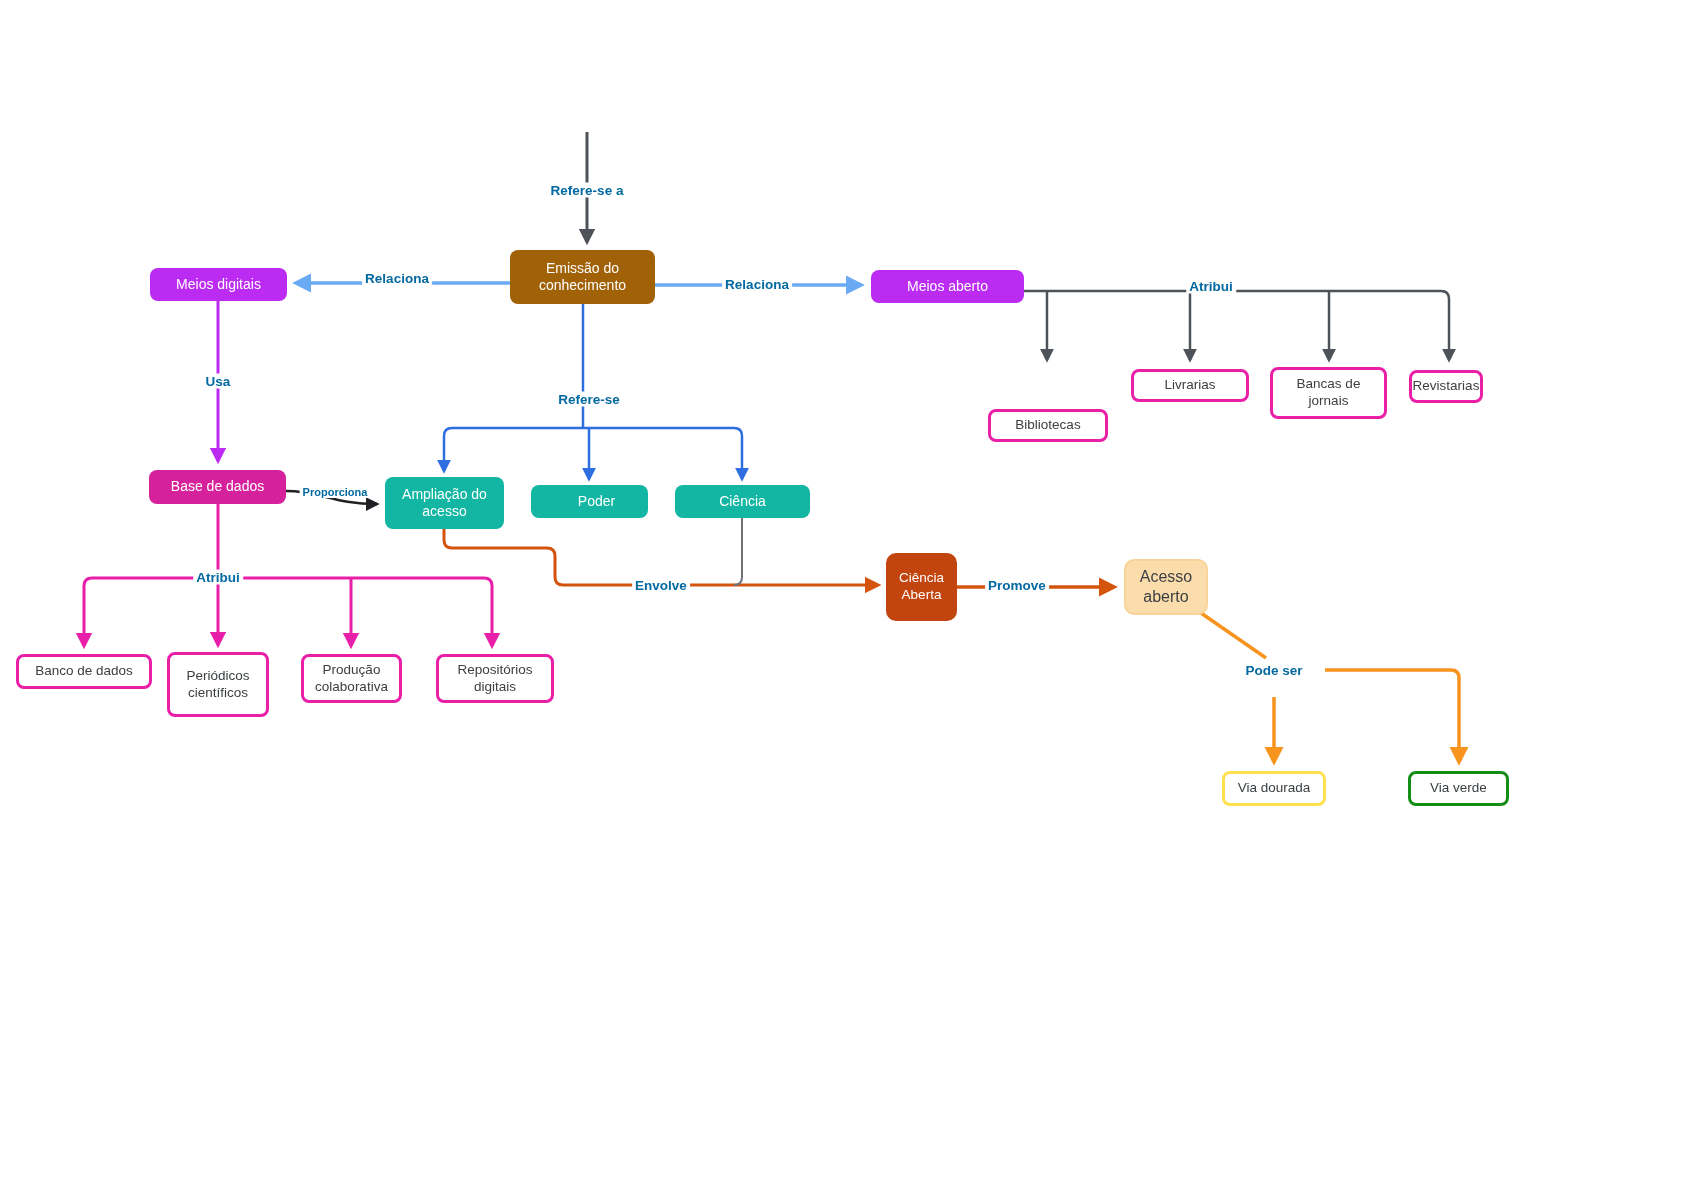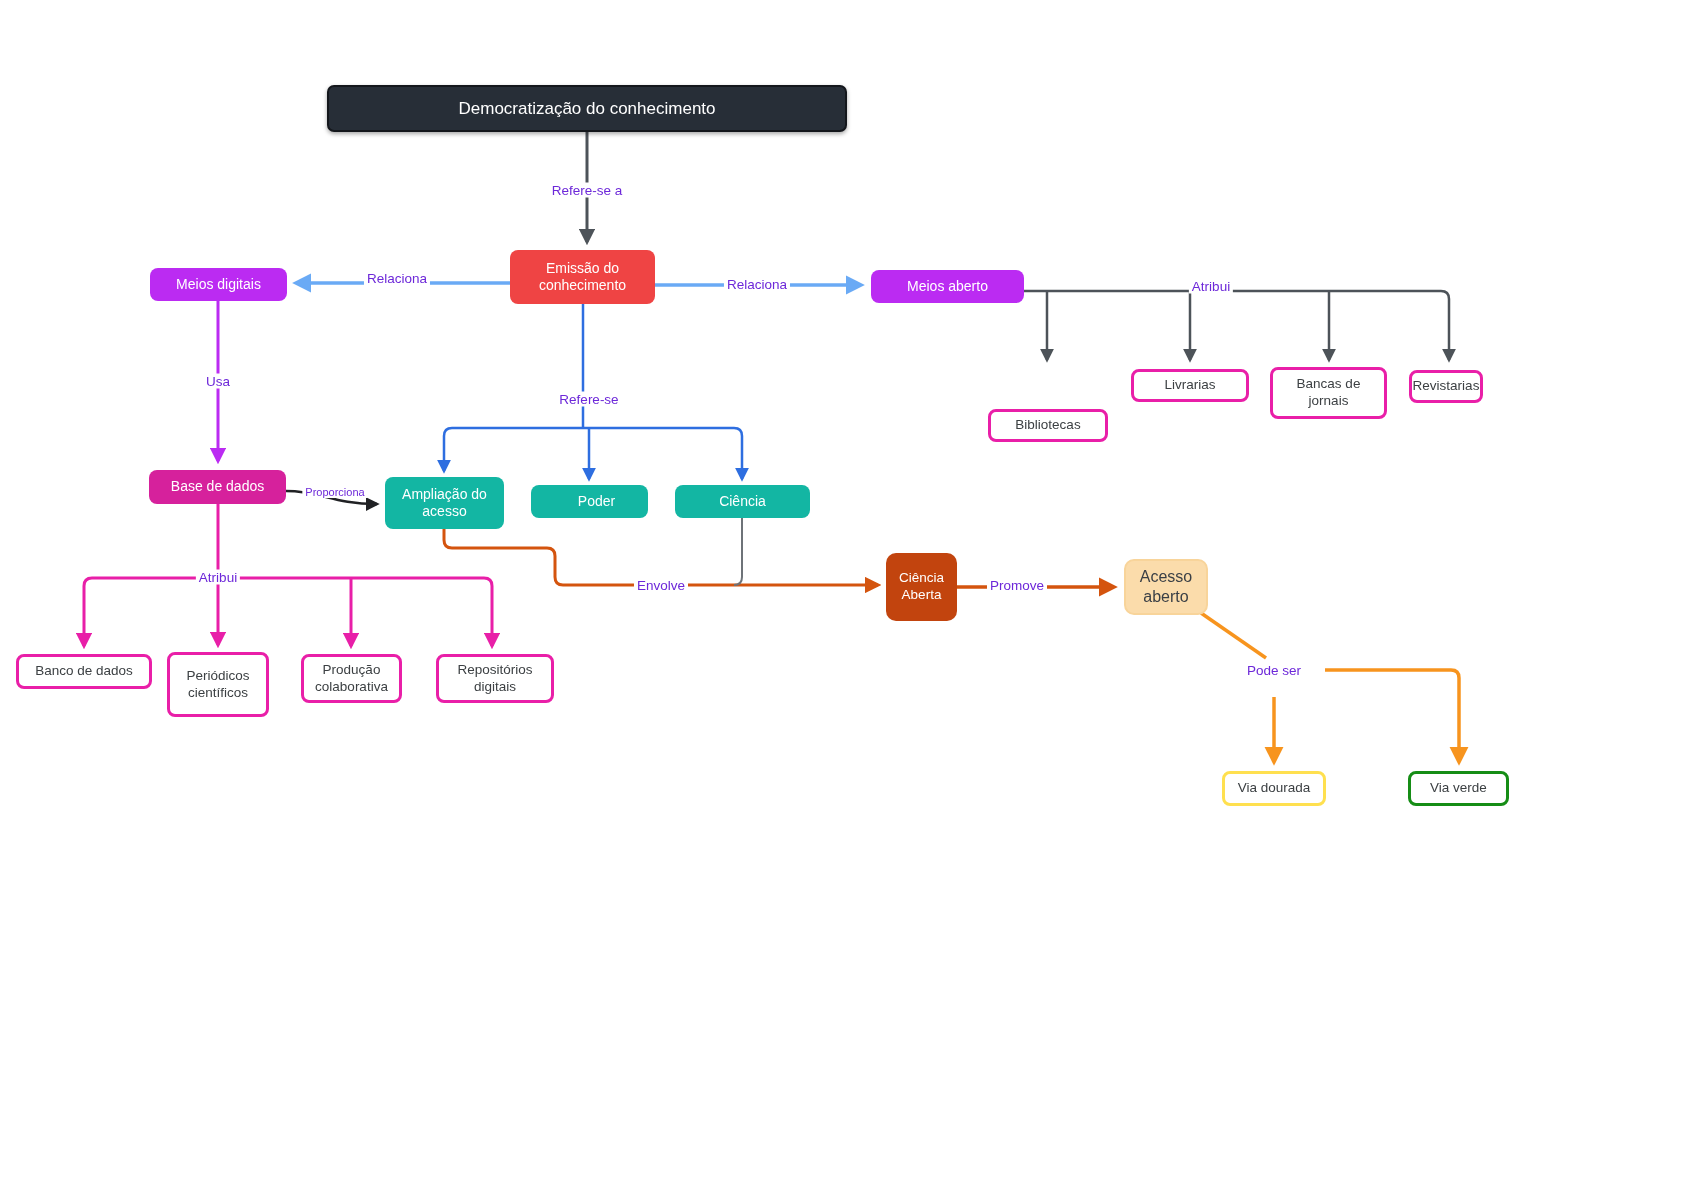--- a/index.html
+++ b/index.html
@@ -8,33 +8,33 @@
     font-family:"Liberation Sans", sans-serif;background:#ffffff;
   }
   svg.edges{position:absolute;left:0;top:0;width:1683px;height:1190px;}
   .node{
     position:absolute;display:flex;align-items:center;justify-content:center;
     text-align:center;border-radius:8px;font-size:14px;line-height:1.25;
     box-sizing:border-box;padding:2px 6px;color:#fff;
   }
   .n-dark{background:#272e37;border:2px solid #14171c;border-radius:7px;
     font-size:17px;box-shadow:0 2px 4px rgba(0,0,0,.35);}
-  .n-blue{background:#ef4444;}
+  .n-blue{background:#a16207;}
   .n-purple{background:#bb2bf2;}
   .n-magenta{background:#d6219c;}
   .n-teal{background:#13b6a3;}
   .n-dkorange{background:#c2440e;border-radius:10px;font-size:13.5px;}
   .n-peach{background:#fbdcab;border:2px solid #f8d49a;border-radius:10px;
     color:#3a3f45;font-size:16px;}
   .n-outline{background:#ffffff;border:3px solid #e91fa8;color:#3c4043;font-size:13.5px;}
   .n-yellow{background:#ffffff;border:3px solid #ffe04f;color:#3c4043;font-size:13.5px;}
   .n-green{background:#ffffff;border:3px solid #168d16;color:#3c4043;font-size:13.5px;}
   .elabel{
     position:absolute;transform:translate(-50%,-50%);
-    font-weight:normal;font-size:13.5px;color:#6d28d9;background:#ffffff;
+    font-weight:bold;font-size:13.5px;color:#0369a1;background:#ffffff;
     padding:0 3px;white-space:nowrap;
   }
   .elabel.small{font-size:11px;}
 </style>
 </head>
 <body>
 
 <div class="canvas">
 
   <svg class="edges">
@@ -97,21 +97,20 @@
 
     <path d="M742,518 L742,577 Q742,585 734,585" stroke="#6e7378" stroke-width="2" fill="none"></path>
 
     <path d="M957,587 L1114,587" stroke="#d4540e" stroke-width="3.5" fill="none" marker-end="url(#m-orange)"></path>
 
     <path d="M1201,613 L1266,658" stroke="#f7941e" stroke-width="3.5" fill="none"></path>
     <path d="M1274,697 L1274,762" stroke="#f7941e" stroke-width="3.5" fill="none" marker-end="url(#m-lorange)"></path>
     <path d="M1325,670 L1451,670 Q1459,670 1459,678 L1459,762" stroke="#f7941e" stroke-width="3.5" fill="none" marker-end="url(#m-lorange)"></path>
   </svg>
 
-  <div class="node n-dark" style="left:327px;top:85px;width:520px;height:47px;">Democratização do conhecimento</div>
   <div class="node n-blue" style="left:510px;top:250px;width:145px;height:54px;">Emissão do conhecimento</div>
   <div class="node n-purple" style="left:150px;top:268px;width:137px;height:33px;">Meios digitais</div>
   <div class="node n-purple" style="left:871px;top:270px;width:153px;height:33px;">Meios aberto</div>
   <div class="node n-outline" style="left:988px;top:369px;width:120px;height:33px;margin-top:40px;">Bibliotecas</div>
   <div class="node n-outline" style="left:1131px;top:369px;width:118px;height:33px;">Livrarias</div>
   <div class="node n-outline" style="left:1270px;top:367px;width:117px;height:52px;">Bancas de jornais</div>
   <div class="node n-outline" style="left:1409px;top:370px;width:74px;height:33px;">Revistarias</div>
   <div class="node n-magenta" style="left:149px;top:470px;width:137px;height:34px;">Base de dados</div>
   <div class="node n-teal" style="left:385px;top:477px;width:119px;height:52px;">Ampliação do acesso</div>
   <div class="node n-teal" style="left:531px;top:485px;width:117px;height:33px;padding-left:20px;">Poder</div>

